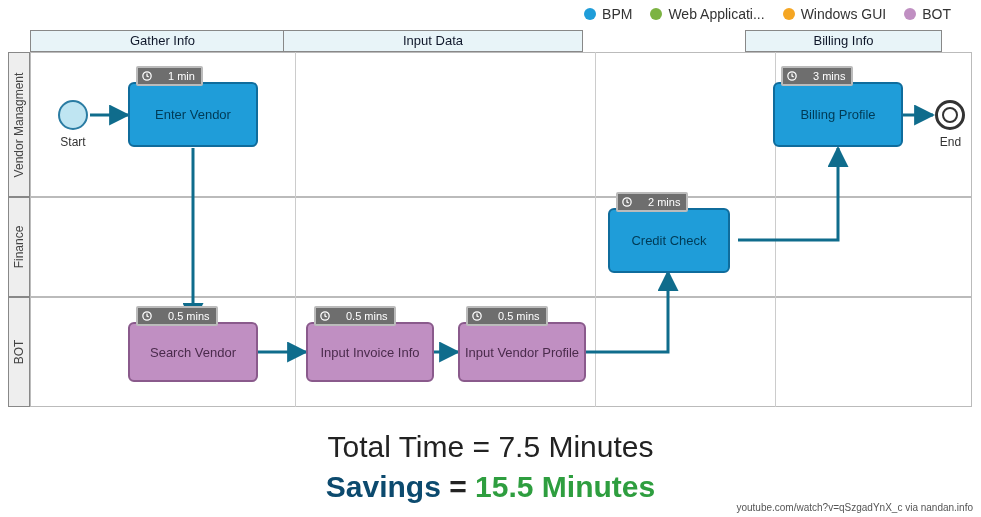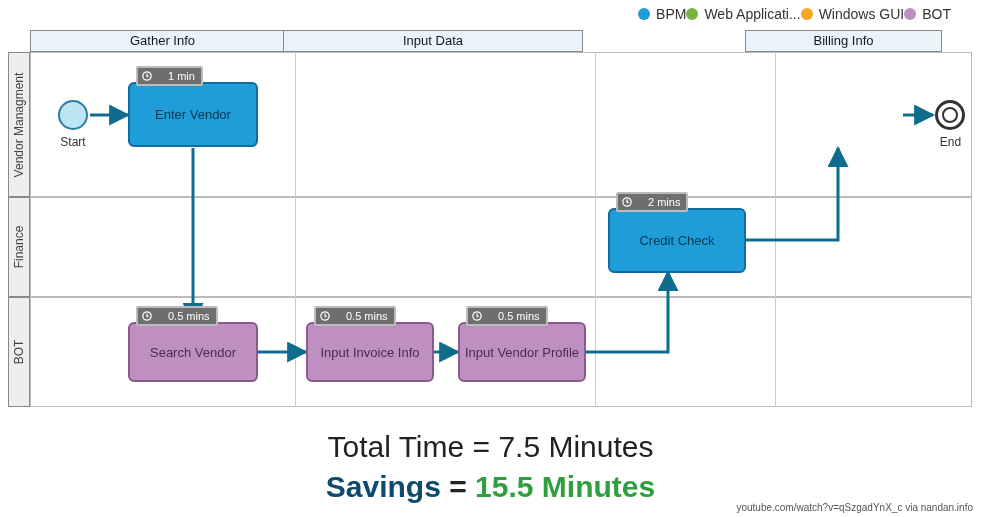--- a/index.html
+++ b/index.html
@@ -9,20 +9,21 @@
     width: 981px;
     height: 517px;
     position: relative;
     overflow: hidden;
   }
   .legend {
     position: absolute;
     top: 6px;
     right: 30px;
     display: flex;
+    gap: 18px;
     font-size: 14px;
     color: #333;
   }
   .legend-item { display: flex; align-items: center; gap: 6px; }
   .dot {
     width: 12px; height: 12px; border-radius: 50%;
     display: inline-block;
   }
   .diagram {
     position: absolute;
@@ -254,31 +255,41 @@
     <div class="badge">
       <svg viewBox="0 0 12 12">
           <circle cx="6" cy="6" r="5" fill="none" stroke="#fff" stroke-width="1.5"></circle>
           <path d="M6 3v3l2 1" stroke="#fff" stroke-width="1.5" fill="none"></path>
         </svg>
       <span>0.5 mins</span>
     </div>
     <span>Input Vendor Profile</span>
   </div>
 
-  <div class="node node-bpm" style="left:600px; top:178px; width:138px; height:65px;">
+  <div class="node node-bpm" style="left:600px; top:178px; width:122px; height:65px;">
     <div class="badge">
       <svg viewBox="0 0 12 12">
           <circle cx="6" cy="6" r="5" fill="none" stroke="#fff" stroke-width="1.5"></circle>
           <path d="M6 3v3l2 1" stroke="#fff" stroke-width="1.5" fill="none"></path>
         </svg>
       <span>2 mins</span>
     </div>
     <span>Credit Check</span>
   </div>
 
+  <div class="node node-bpm" style="left:765px; top:52px; width:130px; height:65px;">
+    <div class="badge">
+      <svg viewBox="0 0 12 12">
+          <circle cx="6" cy="6" r="5" fill="none" stroke="#fff" stroke-width="1.5"></circle>
+          <path d="M6 3v3l2 1" stroke="#fff" stroke-width="1.5" fill="none"></path>
+        </svg>
+      <span>3 mins</span>
+    </div>
+    <span>Billing Profile</span>
+  </div>
 
 </div>
 
 <div class="summary summary1">
   <span>Total Time</span>
   <span> = </span>
   <span>7.5 Minutes</span>
 </div>
 <div class="summary summary2">
   <span class="label">Savings</span>

